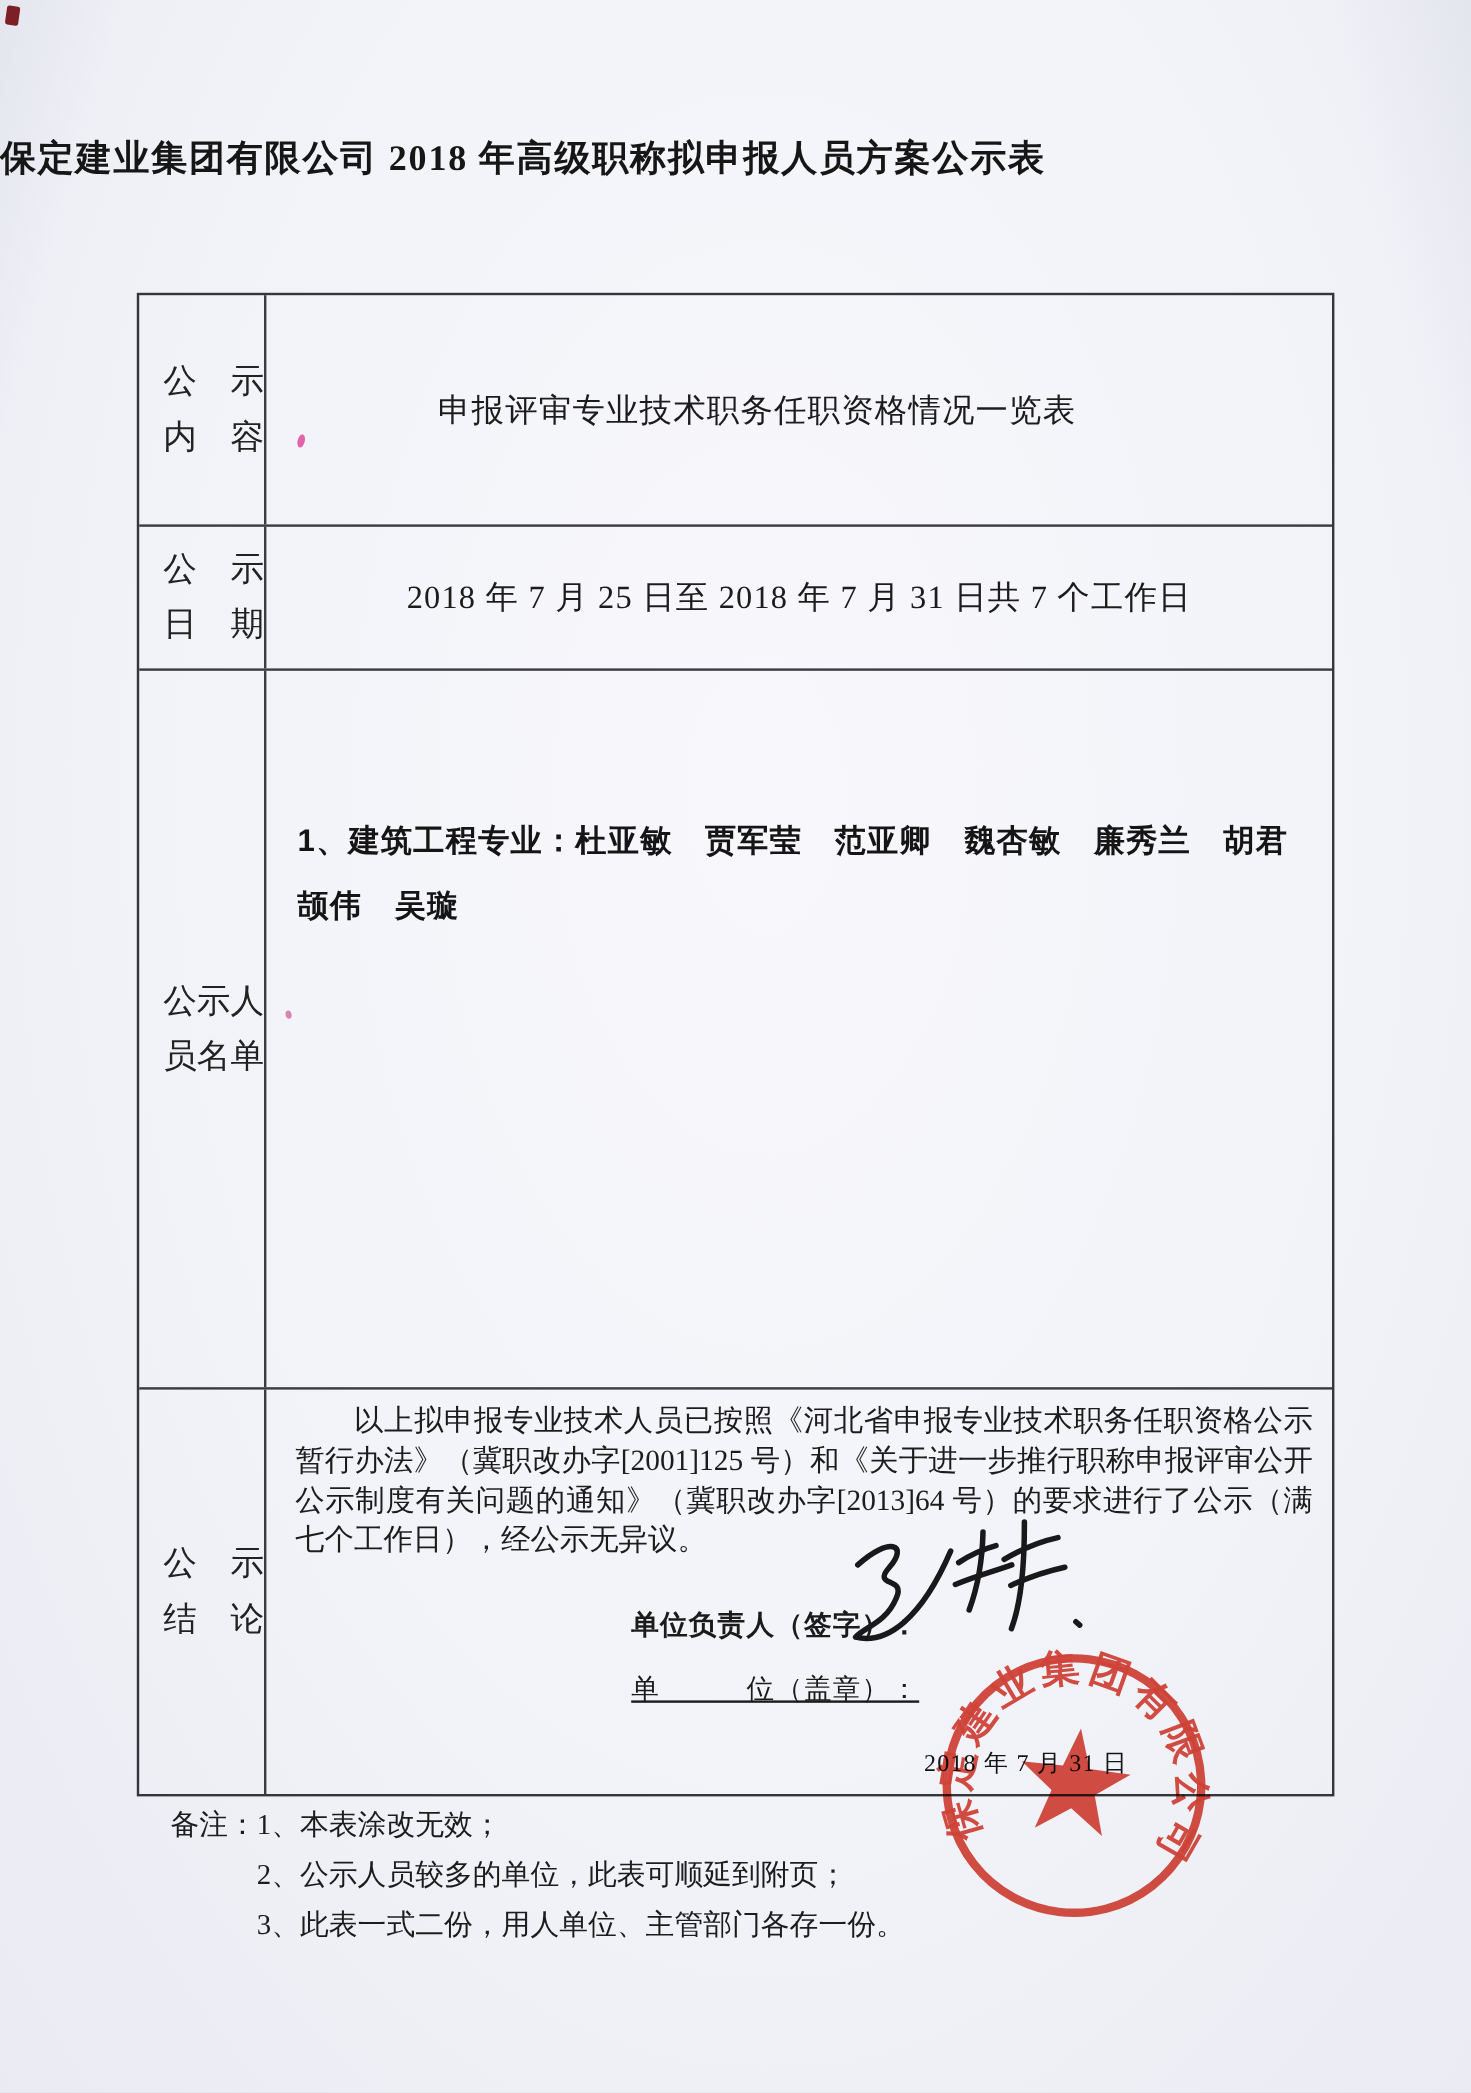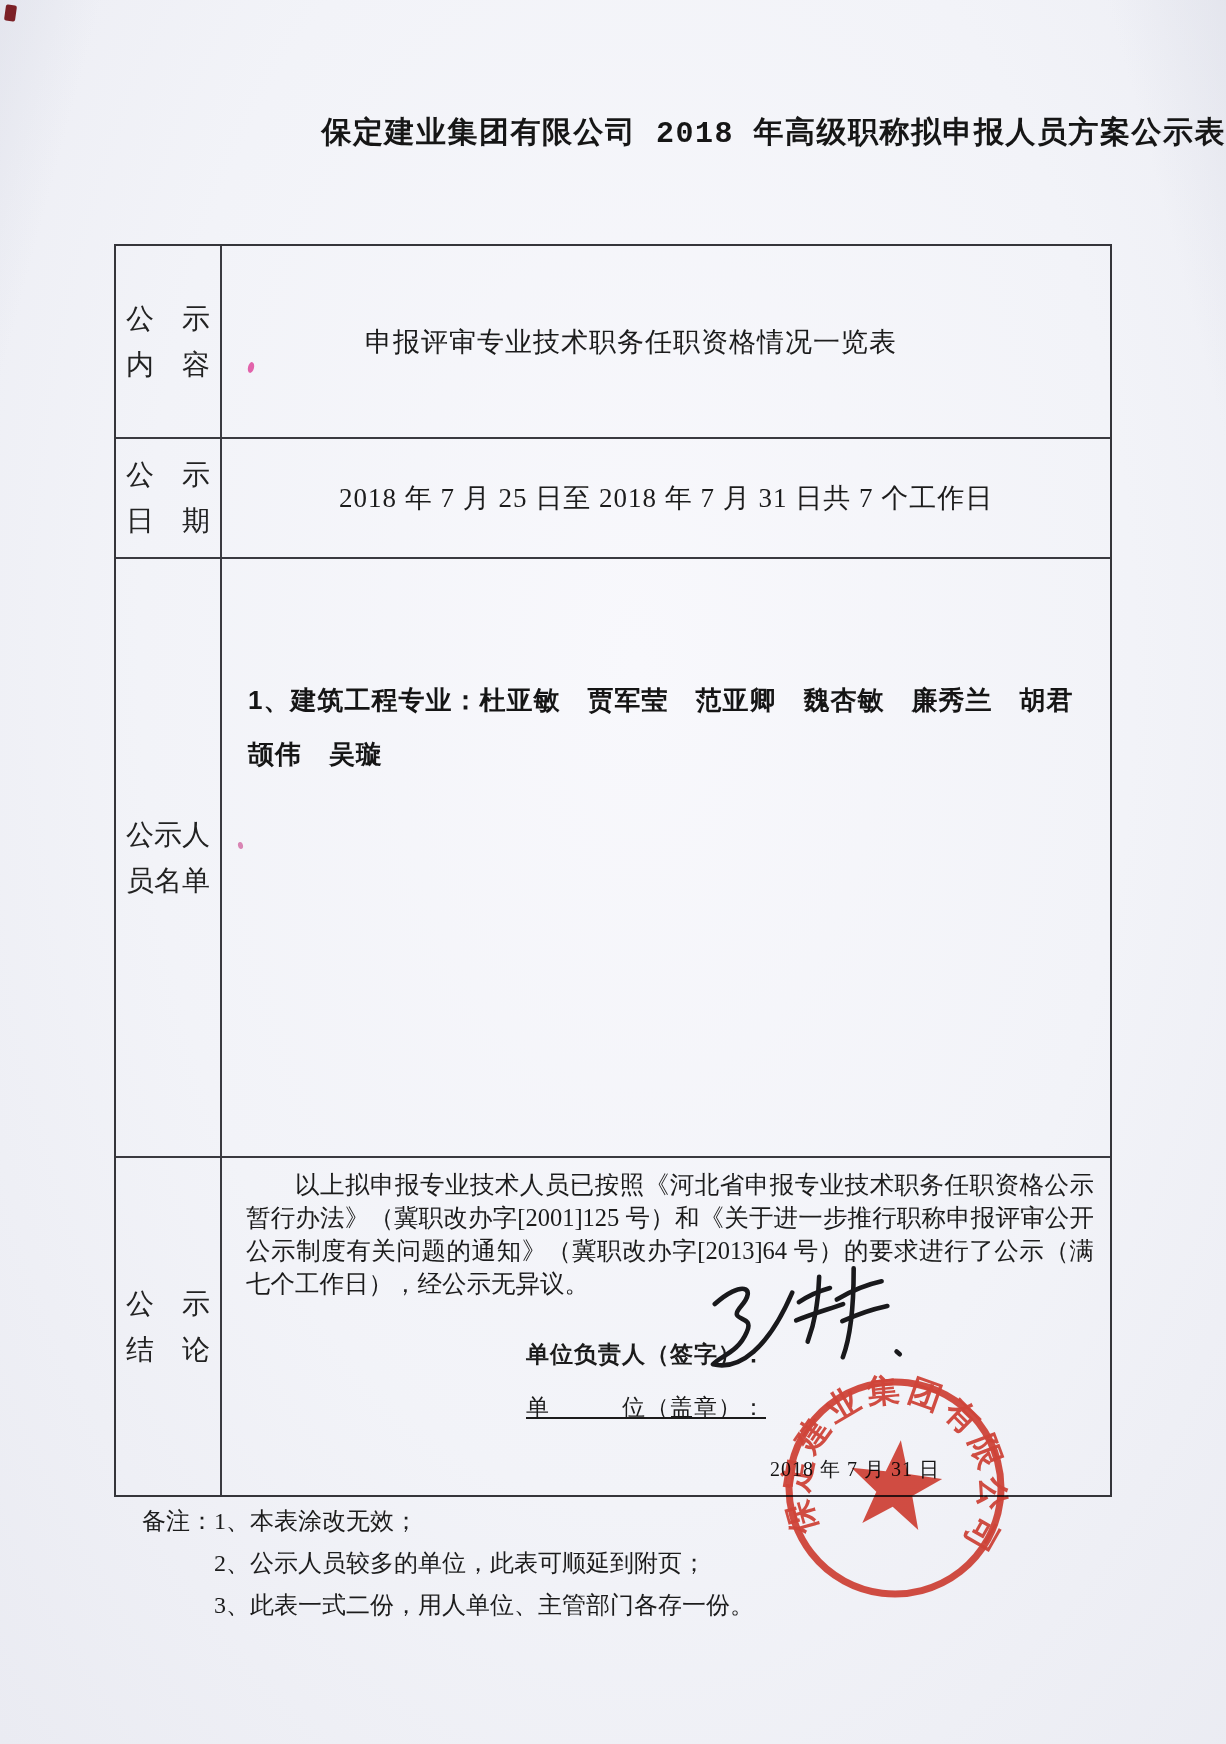--- a/index.html
+++ b/index.html
@@ -15,37 +15,37 @@
     font-family:"Liberation Serif","DejaVu Serif",serif;
     color:#1e1e1e;
   }
   .corner-mark{position:absolute;left:5px;top:5px;width:11px;height:16px;background:#7c2026;border-radius:2px;transform:rotate(8deg);}
   .speck{position:absolute;border-radius:50%;}
   .speck.s1{left:248px;top:362px;width:6px;height:11px;background:#e263ab;transform:rotate(14deg);}
   .speck.s2{left:238px;top:842px;width:5px;height:7px;background:#d985b4;transform:rotate(-12deg);}
 
   .title{
     position:absolute;left:0;top:112px;width:100%;margin:0;
-    text-align:right;font-family:Liberation Mono, monospace;
+    text-align:left;font-family:Liberation Serif, serif;
     font-weight:bold;font-size:30px;letter-spacing:1.5px;color:#161616;
   }
 
   .table{
     position:absolute;left:114px;top:244px;width:998px;height:1253px;
     border:2px solid #35353a;box-sizing:border-box;
   }
   .row{position:absolute;left:0;right:0;box-sizing:border-box;}
   .row.r1{top:0;height:193px;border-bottom:2px solid #3a3a40;}
   .row.r2{top:193px;height:120px;border-bottom:2px solid #3a3a40;}
   .row.r3{top:313px;height:599px;border-bottom:2px solid #3a3a40;}
   .row.r4{top:912px;height:337px;}
   .label-cell{
     position:absolute;left:0;top:0;bottom:0;width:106px;
     border-right:2px solid #3a3a40;box-sizing:border-box;
-    display:flex;flex-direction:column;justify-content:center;align-items:center;
+    display:flex;flex-direction:column;justify-content:center;align-items:flex-end;
     gap:18px;font-size:28px;color:#222;
   }
   .label-cell div{line-height:1;}
   .content-cell{position:absolute;left:106px;right:0;top:0;bottom:0;}
 
   .cc-center{display:flex;align-items:center;justify-content:center;font-size:27px;letter-spacing:1px;color:#1c1c1c;}
   .r1 .cc-center{padding-right:70px;}
   .names{
     padding:114px 20px 0 26px;
     font-family:"Liberation Sans","DejaVu Sans",sans-serif;

